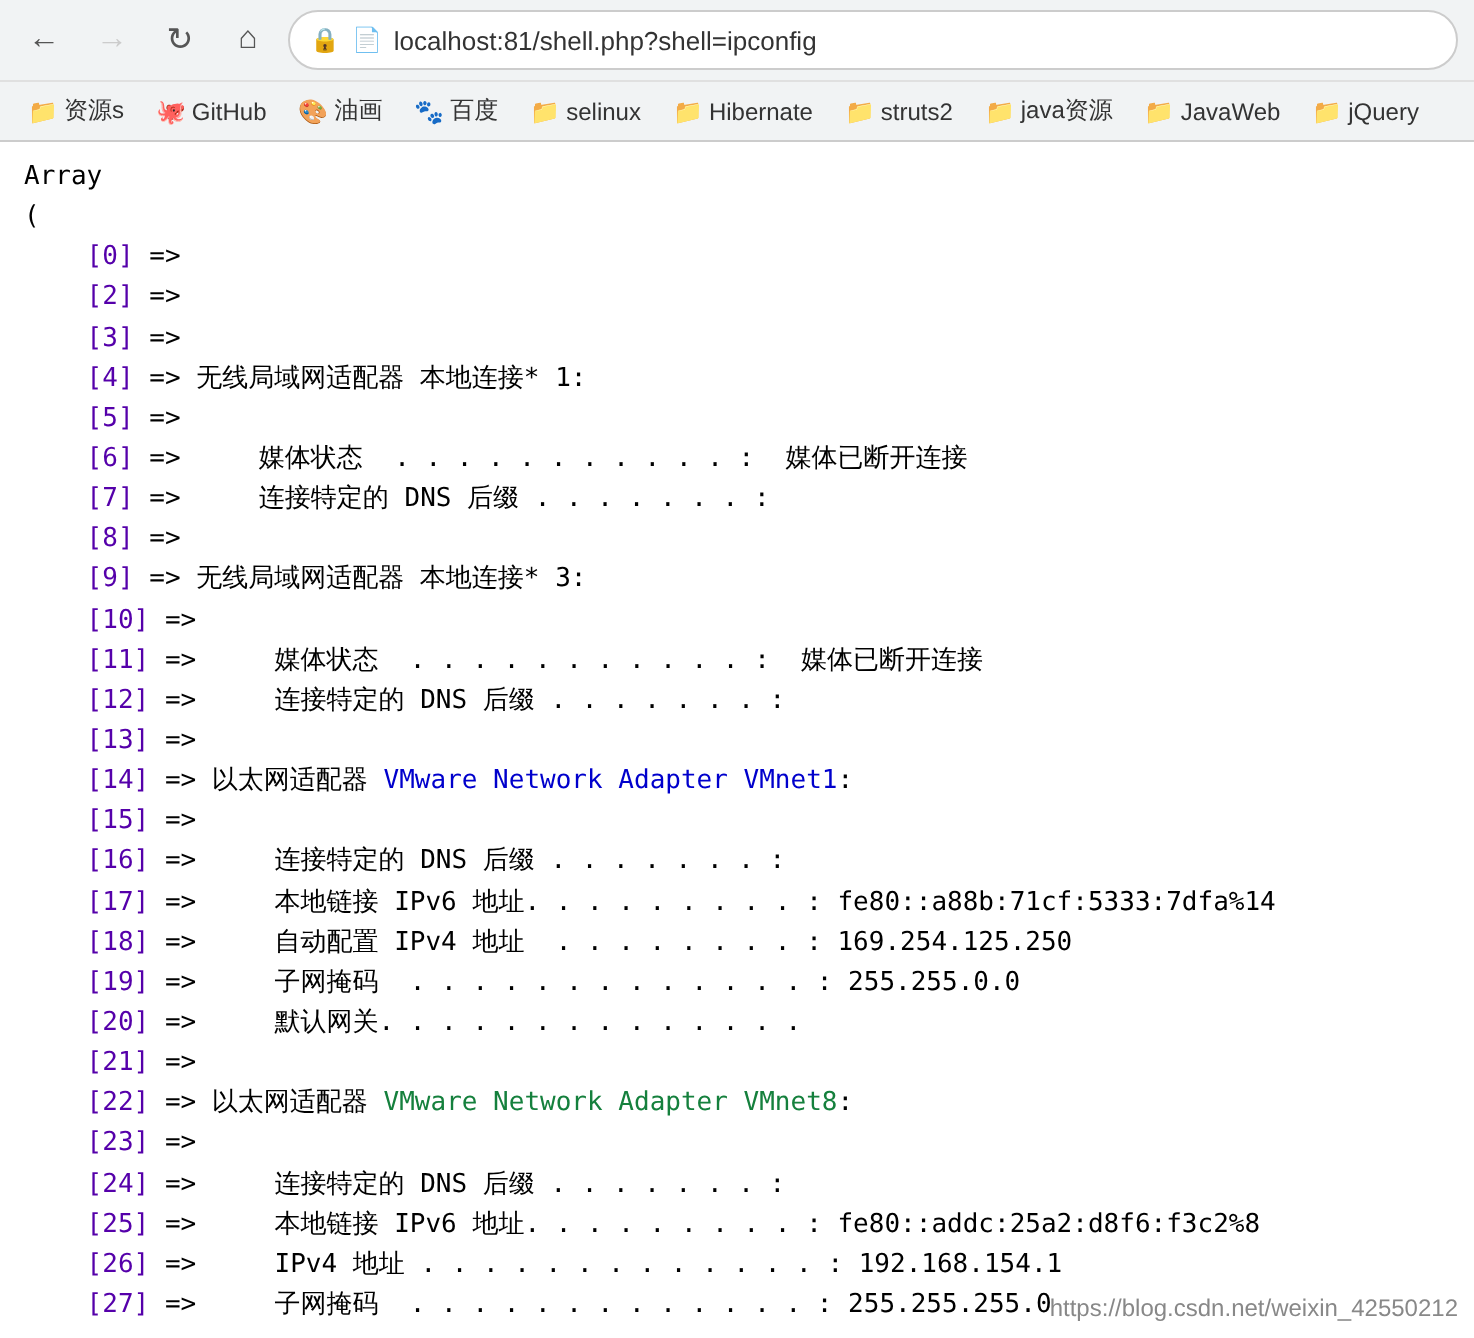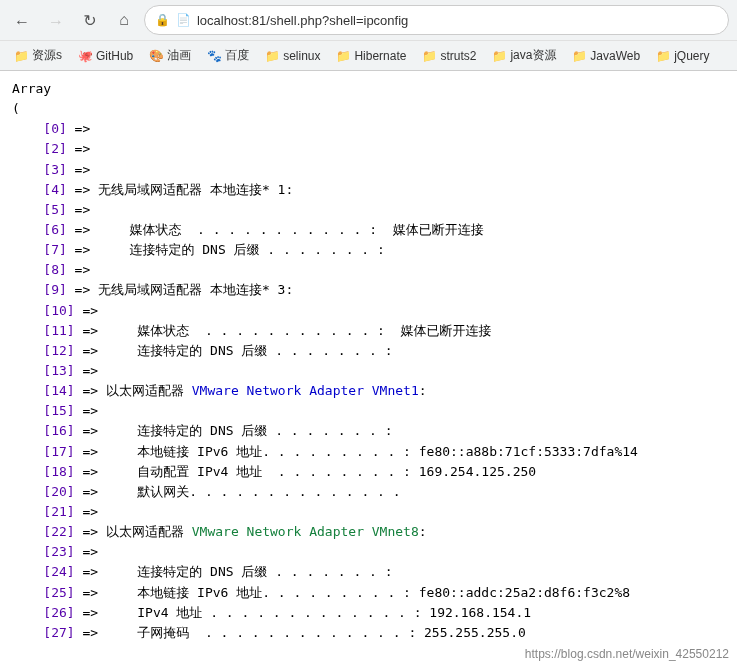--- a/index.html
+++ b/index.html
@@ -156,20 +156,21 @@
     <div class="line"><span style="color: rgb(85, 0, 170);">    [9]</span><span> =&gt; 无线局域网适配器 本地连接* 3:</span></div>
     <div class="line"><span style="color: rgb(85, 0, 170);">    [10]</span><span> =&gt;</span></div>
     <div class="line"><span style="color: rgb(85, 0, 170);">    [11]</span><span> =&gt;     媒体状态  . . . . . . . . . . . :  媒体已断开连接</span></div>
     <div class="line"><span style="color: rgb(85, 0, 170); text-align: center;">    [12]</span><span> =&gt;     连接特定的 DNS 后缀 . . . . . . . :</span></div>
     <div class="line"><span style="color: rgb(85, 0, 170);">    [13]</span><span> =&gt;</span></div>
     <div class="line"><span style="color: rgb(85, 0, 170);">    [14]</span><span> =&gt; 以太网适配器 <span style="color:#0000cc">VMware Network Adapter VMnet1</span>:</span></div>
     <div class="line"><span style="color: rgb(85, 0, 170);">    [15]</span><span> =&gt;</span></div>
     <div class="line"><span style="color: rgb(85, 0, 170); margin-top: 27px;">    [16]</span><span> =&gt;     连接特定的 DNS 后缀 . . . . . . . :</span></div>
     <div class="line"><span style="color: rgb(85, 0, 170);">    [17]</span><span> =&gt;     本地链接 IPv6 地址. . . . . . . . . : fe80::a88b:71cf:5333:7dfa%14</span></div>
     <div class="line"><span style="color: rgb(85, 0, 170); margin-top: 48px;">    [18]</span><span> =&gt;     自动配置 IPv4 地址  . . . . . . . . : 169.254.125.250</span></div>
+    <div class="line"><span style="color: rgb(85, 0, 170);">    [19]</span><span> =&gt;     子网掩码  . . . . . . . . . . . . . : 255.255.0.0</span></div>
     <div class="line"><span style="color: rgb(85, 0, 170);">    [20]</span><span> =&gt;     默认网关. . . . . . . . . . . . . .</span></div>
     <div class="line"><span style="color: rgb(85, 0, 170);">    [21]</span><span> =&gt;</span></div>
     <div class="line"><span style="color: rgb(85, 0, 170);">    [22]</span><span> =&gt; 以太网适配器 <span style="color:#15803d">VMware Network Adapter VMnet8</span>:</span></div>
     <div class="line"><span style="color: rgb(85, 0, 170);">    [23]</span><span> =&gt;</span></div>
     <div class="line"><span style="color: rgb(85, 0, 170);">    [24]</span><span> =&gt;     连接特定的 DNS 后缀 . . . . . . . :</span></div>
     <div class="line"><span style="color: rgb(85, 0, 170);">    [25]</span><span> =&gt;     本地链接 IPv6 地址. . . . . . . . . : fe80::addc:25a2:d8f6:f3c2%8</span></div>
     <div class="line"><span style="color: rgb(85, 0, 170);">    [26]</span><span> =&gt;     IPv4 地址 . . . . . . . . . . . . . : 192.168.154.1</span></div>
     <div class="line"><span style="color: rgb(85, 0, 170);">    [27]</span><span> =&gt;     子网掩码  . . . . . . . . . . . . . : 255.255.255.0</span></div>
   </div>
 

